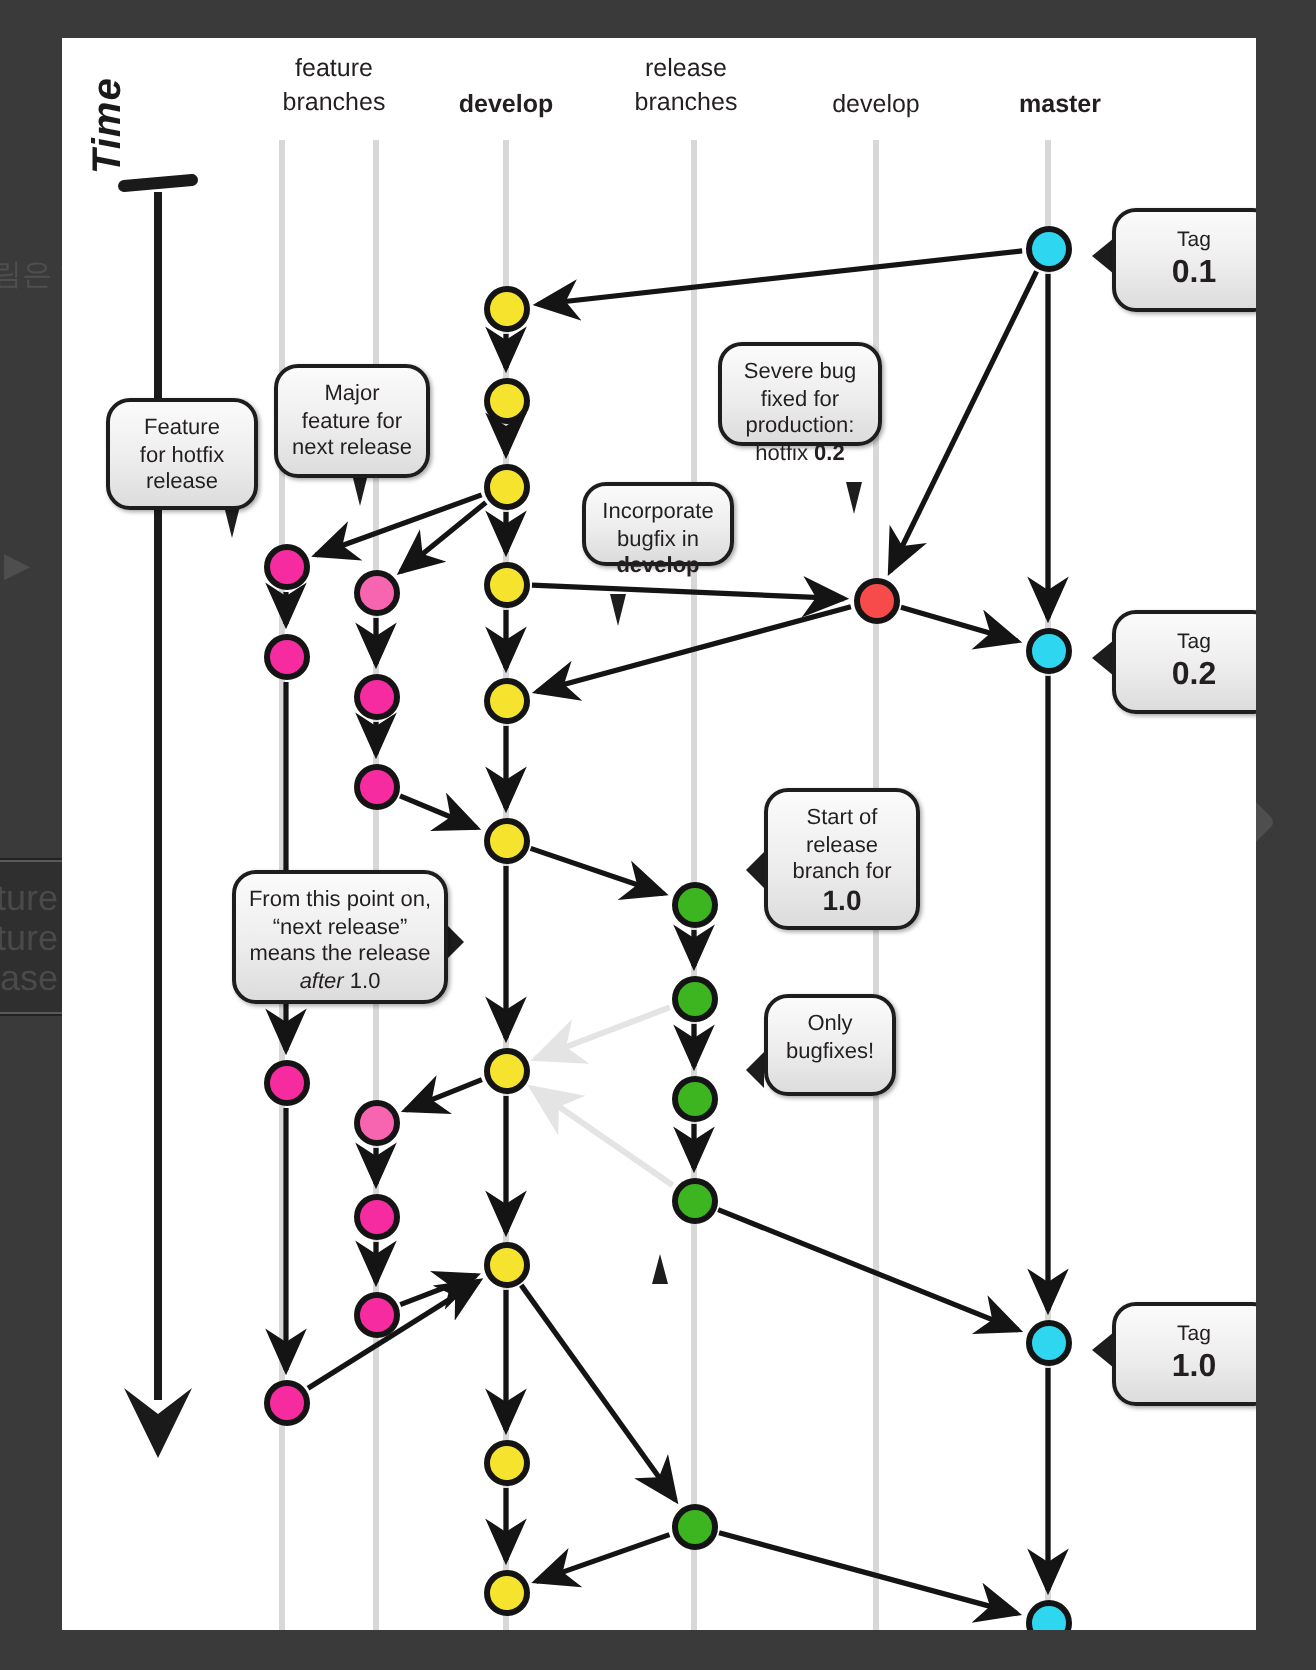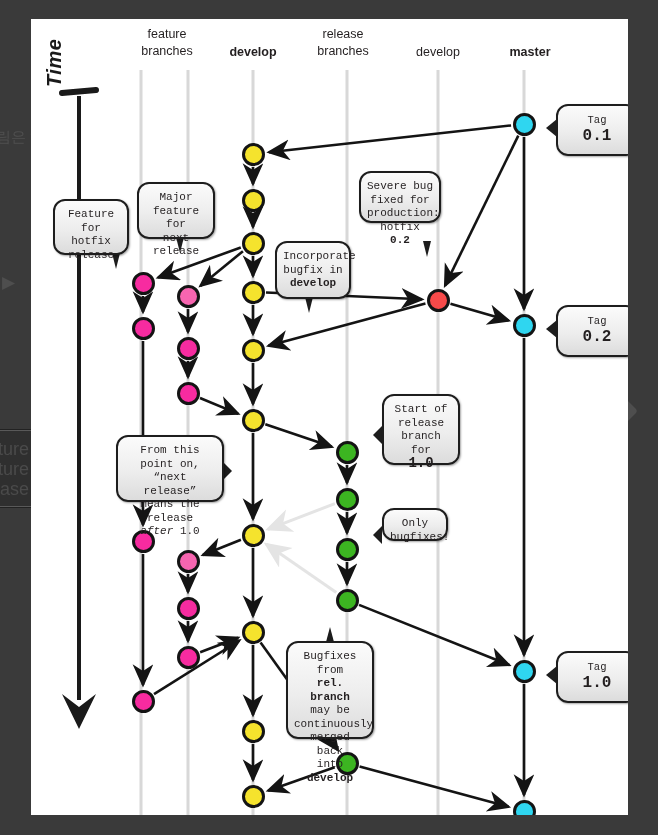--- a/index.html
+++ b/index.html
@@ -47,21 +47,20 @@
   
   .callout{
     position:absolute;
     background:linear-gradient(180deg,#fbfbfb 0%,#ededed 55%,#dcdcdc 100%);
     border:2.5px solid #1d1d1d;border-radius:12px;
     color:#231f20;text-align:center;
     font-size:11px;line-height:13.5px;
     padding:7px 6px;box-sizing:border-box;
     box-shadow:1px 1px 2px rgba(0,0,0,.35);
     z-index:6;
-    font-family:Liberation Mono, monospace;
   }
   .callout b{font-weight:bold;}
   .callout i{font-style:italic;}
   .tag-bubble{font-size:10.5px;line-height:13px;padding-top:8px;}
   .tag-bubble .tnum{display:block;font-size:16px;font-weight:bold;line-height:19px;}
   .tail{position:absolute;width:0;height:0;z-index:5;}
 
   .node{position:absolute;border-radius:50%;border:3px solid #141414;box-sizing:border-box;z-index:4;}
 </style>
 </head>
@@ -189,21 +188,21 @@
       <div><span>for hotfix</span></div>
       <div><span>release</span></div>
     </div>
     <div class="tail" style="left: 81.28px; top: 234px; border-left: 4.5px solid transparent; border-right: 4.5px solid transparent; border-top: 16.2px solid rgb(29, 29, 29);"></div>
     <div class="callout" style="left: 106px; top: 163px; width: 78px; height: 57px;">
       <div><span>Major</span></div>
       <div><span>feature for</span></div>
       <div><span>next release</span></div>
     </div>
     <div class="tail" style="left: 145px; top: 218px; border-left: 4.5px solid transparent; border-right: 4.5px solid transparent; border-top: 16.2px solid rgb(29, 29, 29);"></div>
-    <div class="callout" style="left: 244px; top: 222px; width: 76px; height: 58px;">
+    <div class="callout" style="left: 260px; top: 222px; width: 76px; height: 42px;">
       <div><span>Incorporate</span></div>
       <div><span>bugfix in</span></div>
       <div><b>develop</b></div>
     </div>
     <div class="tail" style="left: 273.68px; top: 278px; border-left: 4.5px solid transparent; border-right: 4.5px solid transparent; border-top: 16.2px solid rgb(29, 29, 29);"></div>
     <div class="callout" style="left: 328px; top: 152px; width: 82px; height: 52px;">
       <div><span>Severe bug</span></div>
       <div><span>fixed for</span></div>
       <div><span>production:</span></div>
       <div><span>hotfix </span><b>0.2</b></div>
@@ -216,33 +215,25 @@
       <div><b style="font-size: 14px;">1.0</b></div>
     </div>
     <div class="tail" style="left: 342px; top: 406.95px; border-top: 9px solid transparent; border-bottom: 9px solid transparent; border-right: 9px solid rgb(29, 29, 29);"></div>
     <div class="callout" style="left: 85px; top: 416px; width: 108px; height: 67px;">
       <div><span>From this point on,</span></div>
       <div><span>“next release”</span></div>
       <div><span>means the release</span></div>
       <div><i>after </i><span>1.0</span></div>
     </div>
     <div class="tail" style="left: 192px; top: 443.45px; border-top: 9px solid transparent; border-bottom: 9px solid transparent; border-left: 9px solid rgb(29, 29, 29);"></div>
-    <div class="callout" style="left: 351px; top: 489px; width: 66px; height: 33px;">
+    <div class="callout" style="left: 351px; top: 478px; width: 66px; height: 51px;">
       <div><span>Only</span></div>
       <div><span>bugfixes!</span></div>
     </div>
     <div class="tail" style="left: 342px; top: 507.45px; border-top: 9px solid transparent; border-bottom: 9px solid transparent; border-right: 9px solid rgb(29, 29, 29);"></div>
-    <div class="callout" style="left: 255px; top: 622px; width: 88px; height: 98px;">
-      <div><span>Bugfixes from</span></div>
-      <div><b>rel. branch</b></div>
-      <div><span>may be</span></div>
-      <div><span>continuously</span></div>
-      <div><span>merged back</span></div>
-      <div><span>into </span><b>develop</b></div>
-    </div>
     <div class="tail" style="left: 294.5px; top: 607.6px; border-left: 4.5px solid transparent; border-right: 4.5px solid transparent; border-bottom: 15.3px solid rgb(29, 29, 29);"></div>
     <div class="callout tag-bubble" style="left: 525px; top: 85px; width: 82px; height: 52px;">
       <div>Tag</div>
       <span class="tnum">0.1</span>
     </div>
     <div class="tail" style="left: 515px; top: 99.56px; border-top: 9px solid transparent; border-bottom: 9px solid transparent; border-right: 11px solid rgb(29, 29, 29);"></div>
     <div class="callout tag-bubble" style="left: 525px; top: 286px; width: 82px; height: 52px;">
       <div>Tag</div>
       <span class="tnum">0.2</span>
     </div>

